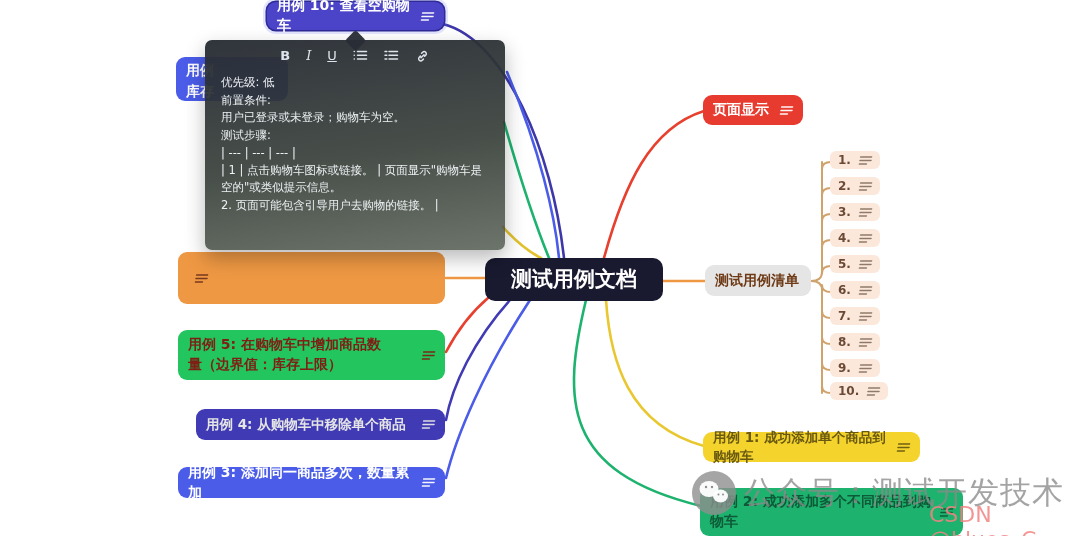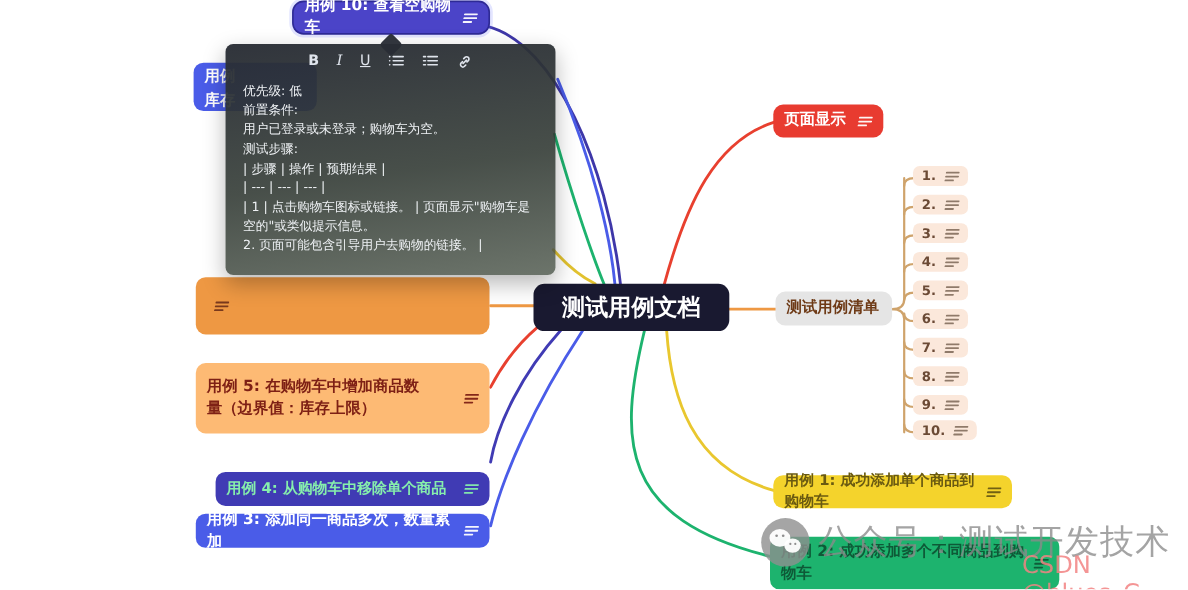--- a/index.html
+++ b/index.html
@@ -77,27 +77,27 @@
         <span class="lbl">用例 10: 查看空购物车</span>
         <svg width="13" height="11" class="notes-icon">
           <path d="M1 2h11M1 5.5h11M1 9h7" stroke="currentColor" stroke-width="1.6" stroke-linecap="round"></path>
         </svg>
       </div>
       <div class="node" style="left: 178px; top: 252px; width: 267px; height: 52px; font-size: 14px; background: rgb(238, 152, 67); color: rgb(115, 52, 27);">
         <svg width="13" height="11" class="notes-icon">
           <path d="M1 2h11M1 5.5h11M1 9h7" stroke="currentColor" stroke-width="1.6" stroke-linecap="round"></path>
         </svg>
       </div>
-      <div class="node" style="left: 178px; top: 330px; width: 267px; height: 64px; font-size: 14px; background: #fdba74; color: rgb(126, 32, 21); gap: 28px;">
+      <div class="node" style="left: 178px; top: 330px; width: 267px; height: 50px; font-size: 14px; background: #22c55e; color: rgb(126, 32, 21); gap: 28px;">
         <span class="lbl">用例 5: 在购物车中增加商品数量（边界值：库存上限）</span>
         <svg width="13" height="11" class="notes-icon">
           <path d="M1 2h11M1 5.5h11M1 9h7" stroke="currentColor" stroke-width="1.6" stroke-linecap="round"></path>
         </svg>
       </div>
-      <div class="node" style="left: 196px; top: 409px; width: 249px; height: 31px; font-size: 13.5px; background: rgb(64, 59, 180); color: #86efac; margin-top: 20px;">
+      <div class="node" style="left: 196px; top: 409px; width: 249px; height: 31px; font-size: 13.5px; background: rgb(64, 59, 180); color: #e5e5e5;">
         <span class="lbl">用例 4: 从购物车中移除单个商品</span>
         <svg width="13" height="11" class="notes-icon">
           <path d="M1 2h11M1 5.5h11M1 9h7" stroke="currentColor" stroke-width="1.6" stroke-linecap="round"></path>
         </svg>
       </div>
       <div class="node" style="left: 178px; top: 467px; width: 267px; height: 31px; font-size: 14px; background: rgb(74, 92, 232); color: rgb(255, 255, 255);">
         <span class="lbl">用例 3: 添加同一商品多次，数量累加</span>
         <svg width="13" height="11" class="notes-icon">
           <path d="M1 2h11M1 5.5h11M1 9h7" stroke="currentColor" stroke-width="1.6" stroke-linecap="round"></path>
         </svg>
@@ -214,21 +214,20 @@
           <svg width="15" height="13">
             <path d="M6 8.7 9 5.7M6.6 4.3l1.1-1.1a2.1 2.1 0 0 1 3 3L9.6 7.3M8.4 10.1l-1.1 1.1a2.1 2.1 0 0 1-3-3l1.1-1.1" stroke="currentColor" stroke-width="1.5" fill="none" stroke-linecap="round"></path>
           </svg>
         </span>
       </div>
     <div class="tt-body" id="tt-body">
         <div class="tt-line bold">优先级: 低</div>
         <div class="tt-line bold">前置条件:</div>
         <div class="tt-line">用户已登录或未登录；购物车为空。</div>
         <div class="tt-line bold">测试步骤:</div>
-        <div class="tt-line">| 步骤 | 操作 | 预期结果 |</div>
         <div class="tt-line">| --- | --- | --- |</div>
         <div class="tt-line">| 1 | 点击购物车图标或链接。 | 页面显示"购物车是空的"或类似提示信息。</div>
         <div class="tt-line">2. 页面可能包含引导用户去购物的链接。 |</div>
       </div>
   </div>
 
   <svg class="wm wm-icon" width="46" height="46">
     <circle cx="23" cy="23" r="22" fill="#8e8e8e" opacity="0.8"></circle>
     <ellipse cx="18" cy="19" rx="9.5" ry="8" fill="#ffffff" opacity="0.95"></ellipse>
     <ellipse cx="29.5" cy="26" rx="7.5" ry="6.5" fill="#ffffff" opacity="0.95"></ellipse>

